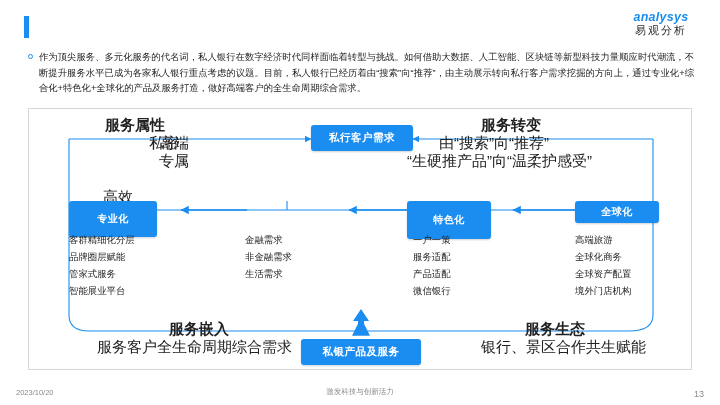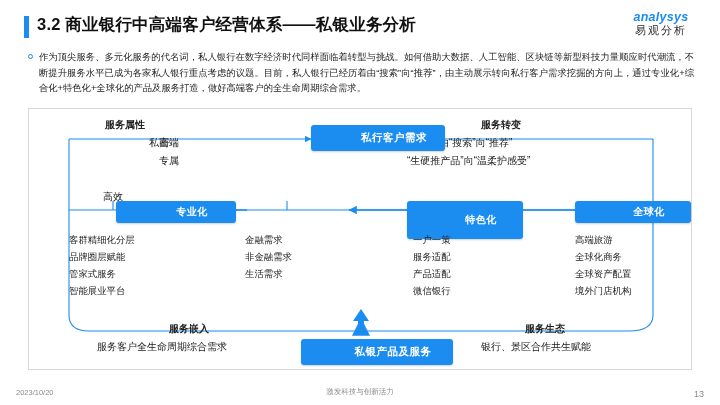--- a/index.html
+++ b/index.html
@@ -97,21 +97,21 @@
     top: 108px;
     width: 664px;
     height: 262px;
     border: 1px solid #d7d7d7;
     background: #fff;
     box-sizing: border-box;
   }
 
   .lbl {
     position: absolute;
-    font-size: 10px;
+    font-size: 15px;
     color: #222;
     white-space: nowrap;
     line-height: 16px;
   }
   .lbl.bold {
     font-weight: bold;
   }
 
   
   .pill {
@@ -119,21 +119,20 @@
     background: #1b8df0;
     color: #ffffff;
     font-size: 10.5px;
     font-weight: bold;
     border-radius: 3px;
     display: flex;
     align-items: center;
     justify-content: center;
     letter-spacing: .5px;
     box-shadow: 0 1px 2px rgba(0,0,0,.18);
-    padding-left: 32px;
   }
   .pill.small {
     font-size: 10px;
   }
 
   
   .svg-layer {
     position: absolute;
     left: 0;
     top: 0;
@@ -173,21 +172,20 @@
     bottom: 6px;
     font-size: 9px;
     color: #8a8a8a;
   }
 </style>
 </head>
 <body>
 
 <div class="header">
   <div class="title-bar"></div>
-  <div class="page-title">3.2 商业银行中高端客户经营体系——私银业务分析</div>
   <div class="logo">
     <div class="logo-name">analysys</div>
     <div class="logo-cn">易观分析</div>
   </div>
 </div>
 
 <div class="intro">
   <span class="bullet"></span>
   <span class="intro-text">作为顶尖服务、多元化服务的代名词，私人银行在数字经济时代同样面临着转型与挑战。如何借助大数据、人工智能、区块链等新型科技力量顺应时代潮流，不断提升服务水平已成为各家私人银行重点考虑的议题。目前，私人银行已经历着由“搜索”向“推荐”，由主动展示转向私行客户需求挖掘的方向上，通过专业化+综合化+特色化+全球化的产品及服务打造，做好高端客户的全生命周期综合需求。</span>
 </div>
@@ -233,21 +231,21 @@
   <div class="lbl" style="left:130px; top:26px;">高端</div>
   <div class="lbl" style="left:74px; top:44px;margin-top:36px;">高效</div>
   <div class="lbl" style="left:130px; top:44px;">专属</div>
 
   <div class="lbl bold" style="left:452px; top:8px;">服务转变</div>
   <div class="lbl" style="left:410px; top:26px;">由“搜索”向“推荐”</div>
   <div class="lbl" style="left:378px; top:44px;">“生硬推产品”向“温柔护感受”</div>
 
   <div class="pill" style="left:282px; top:16px; width:102px; height:26px;">私行客户需求</div>
 
-  <div class="pill small" style="left:40px; top:92px; width:88px; height:22px;margin-left:47px;">专业化</div>
+  <div class="pill small" style="left:40px; top:92px; width:88px; height:36px;">专业化</div>
   <div class="pill small" style="left:378px; top:92px; width:84px; height:38px;">特色化</div>
   <div class="pill small" style="left:546px; top:92px; width:84px; height:22px;">全球化</div>
 
   <div class="col-list" style="left:40px; top:122px;">
     <div>客群精细化分层</div>
     <div>品牌圈层赋能</div>
     <div>管家式服务</div>
     <div>智能展业平台</div>
   </div>
   <div class="col-list" style="left:216px; top:122px;">

